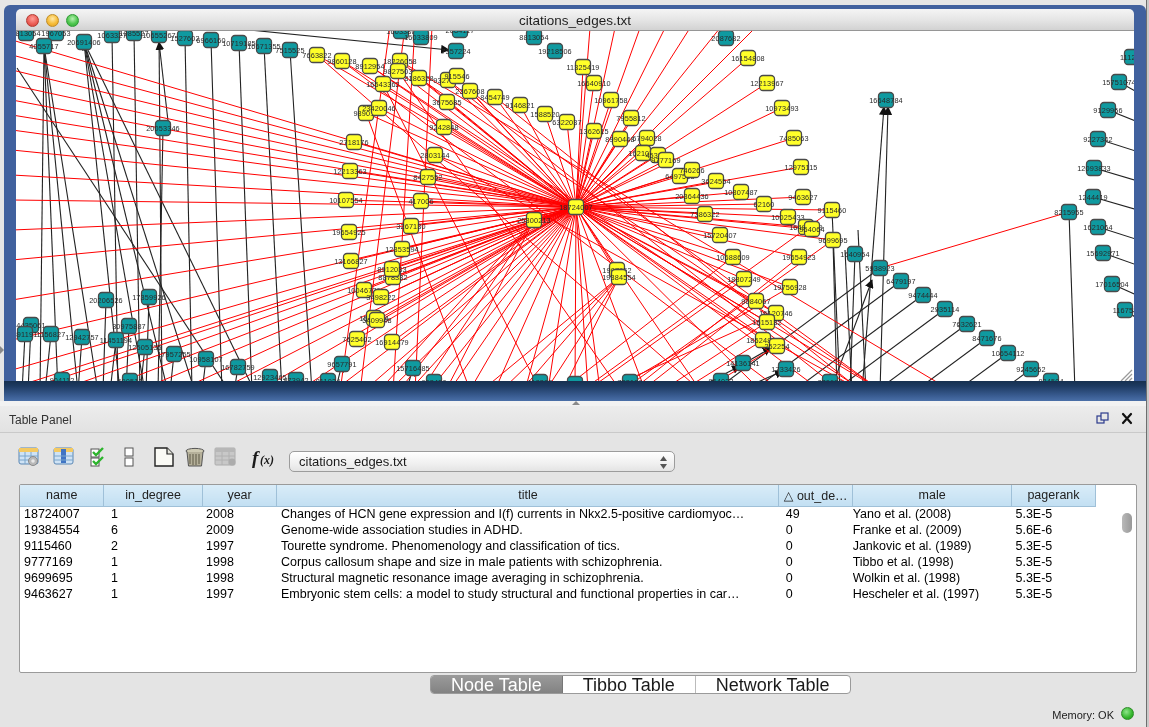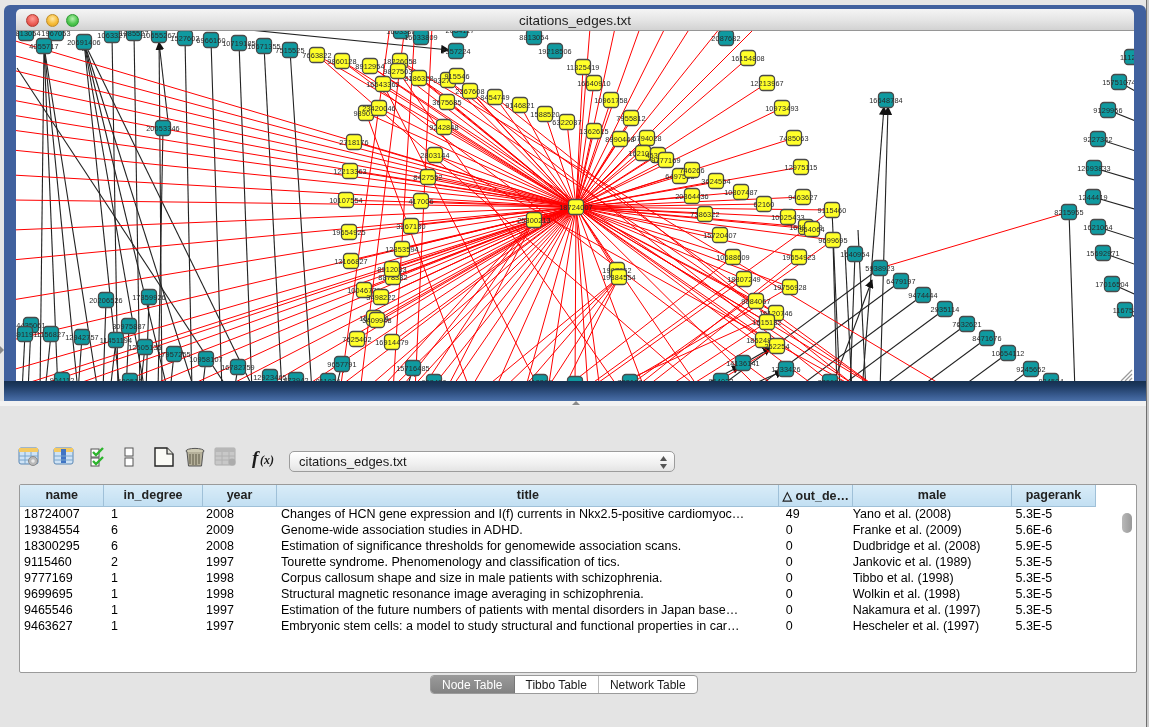--- a/index.html
+++ b/index.html
@@ -17,28 +17,28 @@
 .divider{position:absolute;left:0;top:401px;width:1149px;height:5px;background:#f2f2f2}
 .divider:after{content:"";position:absolute;left:572px;top:0px;width:0;height:0;border-left:4px solid transparent;border-right:4px solid transparent;border-bottom:4px solid #8a8a8a}
 .panel{position:absolute;left:0;top:406px;width:1149px;height:321px;background:#e4e4e4}
 .ptitle{position:absolute;left:0;top:0;width:100%;height:27px;background:linear-gradient(#ececec,#e2e2e2);border-bottom:1px solid #c9c9c9}
 .ptitle .t{position:absolute;left:9px;top:7px;font-size:12px;color:#333}
 .picons{position:absolute;right:14px;top:6px}
 .toolbar{position:absolute;left:0;top:28px;width:100%;height:47px;background:#e4e4e4}
 .combo{position:absolute;left:289px;top:17px;width:386px;height:21px;background:linear-gradient(#ffffff,#f0f0f0 60%,#e4e4e4);border:1px solid #9c9c9c;border-radius:5px;font-size:13px;color:#1a1a1a;line-height:19px;padding-left:9px}
 .tblwrap{position:absolute;left:19px;top:78px;width:1118px;height:189px;background:#fff;border:1px solid #9a9a9a;border-radius:2px;overflow:hidden}
 table{border-collapse:collapse;table-layout:fixed;width:1076px;font-size:12.5px;color:#000}
-th{background:linear-gradient(#d9ecf8,#c2dff2);border-right:1px solid #9fc0d8;border-bottom:1px solid #9fc0d8;font-weight:bold;font-size:12.5px;color:#222;height:21px;overflow:hidden;white-space:nowrap}
+th{background:linear-gradient(#d9ecf8,#c2dff2);border-right:1px solid #9fc0d8;border-bottom:1px solid #9fc0d8;font-weight:normal;font-size:12.5px;color:#222;height:21px;overflow:hidden;white-space:nowrap}
 td{height:16px;padding:0 0 0 4px;overflow:hidden;white-space:nowrap}
 td.c2,td.c5{padding-left:7px}
 td.c6{padding:0}
 .c1{width:83px}.c2{width:97px}.c3{width:74px}.c4{width:496px}.c5{width:73px}.c6{width:157px}.c7{width:83px}
 .sb{position:absolute;right:4px;top:28px;width:10px;height:20px;background:linear-gradient(90deg,#b9b9b9,#989898);border-radius:5px}
 .tabs{position:absolute;left:430px;top:269px;height:19px;display:flex;border:1px solid #9a9a9a;border-radius:4px;overflow:hidden;background:#fff}
-.tab{font-size:12px;line-height:18px;padding:0 11px;color:#1a1a1a;border-right:1px solid #bbb}
+.tab{font-size:18px;line-height:18px;padding:0 20px;color:#1a1a1a;border-right:1px solid #bbb}
 .tab.sel{background:linear-gradient(#9a9a9a,#828282);color:#fff;border-right:1px solid #777}
 .tab:last-child{border-right:none}
 .status{position:absolute;left:0;top:283px;width:100%;height:38px}
 .status .m{position:absolute;right:35px;top:20px;font-size:11px;color:#222}
 .status .dot{position:absolute;right:15px;top:18px;width:13px;height:13px;border-radius:50%;background:radial-gradient(circle at 40% 35%,#8ee68a,#34b52c 60%,#1e9a1a);border:1px solid #2d8c28}
 </style></head>
 <body>
 <div class="frame">
   <div class="titlebar">
     <div class="tl r"></div>
@@ -585,20 +585,28 @@
           <line x1="1129" y1="381" x2="1132" y2="378"></line>
         </g>
 </svg>
   </div>
   <div class="bottomband"></div>
 </div>
 <div class="rightstrip"></div>
 <div class="leftarr"></div>
 <div class="divider"></div>
 <div class="panel">
+  <div class="ptitle">
+      <span class="t">Table Panel</span>
+    <span class="picons"><svg width="42" height="14" viewBox="0 0 42 14">
+      <rect x="4" y="4" width="7" height="7" fill="none" stroke="#2b3a8c" stroke-width="1.2"></rect>
+      <rect x="8" y="1" width="7" height="7" fill="#e8e8e8" stroke="#2b3a8c" stroke-width="1.2"></rect>
+      <path d="M30 2 L38 11 M38 2 L30 11" stroke="#111" stroke-width="2.2" stroke-linecap="round"></path>
+    </svg></span>
+  </div>
   <div class="toolbar">
     <svg width="280" height="30" viewBox="0 0 280 30" y="0" style="position:absolute;left:18px;top:13px">
 
       <g>
           <rect x="1" y="1" width="19" height="16" rx="2" fill="#cfe3f5" stroke="#5b87b4"></rect>
           <rect x="1" y="1" width="19" height="4" fill="#f3c963"></rect>
           <path d="M1 9 h19 M1 13 h19 M7 5 v12 M13 5 v12" stroke="#7ba6cc" stroke-width="1"></path>
           <circle cx="15" cy="14" r="4.5" fill="#b9b9b9" stroke="#8a8a8a"></circle>
           <circle cx="15" cy="14" r="1.8" fill="#e8e8e8"></circle>
         </g>
@@ -676,29 +684,20 @@
 <tr>
             <td class="c1">19384554</td>
             <td class="c2">6</td>
             <td class="c3">2009</td>
             <td class="c4">Genome-wide association studies in ADHD.</td>
             <td class="c5">0</td>
             <td class="c6">Franke et al. (2009)</td>
             <td class="c7">5.6E-6</td>
           </tr>
 <tr>
-            <td class="c1">18300295</td>
-            <td class="c2">6</td>
-            <td class="c3">2008</td>
-            <td class="c4">Estimation of significance thresholds for genomewide association scans.</td>
-            <td class="c5">0</td>
-            <td class="c6">Dudbridge et al. (2008)</td>
-            <td class="c7">5.9E-5</td>
-          </tr>
-<tr>
             <td class="c1">9115460</td>
             <td class="c2">2</td>
             <td class="c3">1997</td>
             <td class="c4">Tourette syndrome. Phenomenology and classification of tics.</td>
             <td class="c5">0</td>
             <td class="c6">Jankovic et al. (1989)</td>
             <td class="c7">5.3E-5</td>
           </tr>
 <tr>
             <td class="c1">9777169</td>
@@ -712,39 +711,34 @@
 <tr>
             <td class="c1">9699695</td>
             <td class="c2">1</td>
             <td class="c3">1998</td>
             <td class="c4">Structural magnetic resonance image averaging in schizophrenia.</td>
             <td class="c5">0</td>
             <td class="c6">Wolkin et al. (1998)</td>
             <td class="c7">5.3E-5</td>
           </tr>
 <tr>
-            <td class="c1">9465546</td>
-            <td class="c2">1</td>
-            <td class="c3">1997</td>
-            <td class="c4">Estimation of the future numbers of patients with mental disorders in Japan base…</td>
-            <td class="c5">0</td>
-            <td class="c6">Nakamura et al. (1997)</td>
-            <td class="c7">5.3E-5</td>
-          </tr>
-<tr>
             <td class="c1">9463627</td>
             <td class="c2">1</td>
             <td class="c3">1997</td>
             <td class="c4">Embryonic stem cells: a model to study structural and functional properties in car…</td>
             <td class="c5">0</td>
             <td class="c6">Hescheler et al. (1997)</td>
             <td class="c7">5.3E-5</td>
           </tr>
     </tbody>
       </table>
     <div class="sb"></div>
   </div>
   <div class="tabs">
       <div class="tab sel">Node Table</div>
       <div class="tab">Tibbo Table</div>
       <div class="tab">Network Table</div>
     </div>
+  <div class="status">
+      <span class="m">Memory: OK</span>
+      <span class="dot"></span>
+    </div>
 </div>
 
 </body></html>

